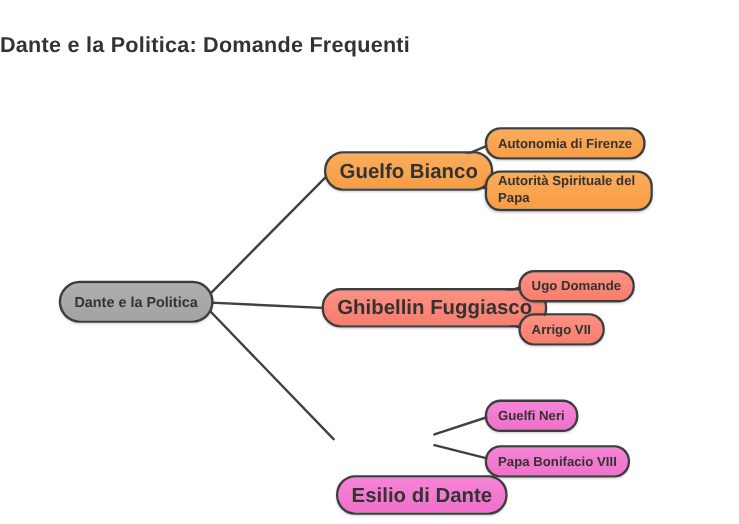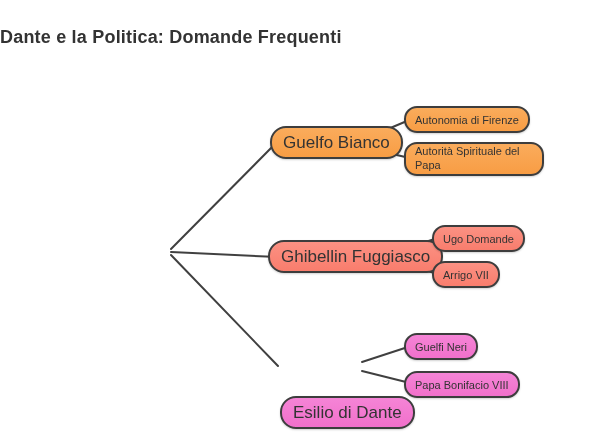--- a/index.html
+++ b/index.html
@@ -40,21 +40,21 @@
   .node {
     position: absolute;
     z-index: 2;
     box-sizing: border-box;
     display: flex;
     align-items: center;
     justify-content: center;
     white-space: nowrap;
     border: 2px solid #3d3d3d;
     color: #333333;
-    font-weight: normal;
+    font-weight: bold;
     padding: 0 11px;
     box-shadow: 0 1px 2px rgba(0,0,0,0.18);
   }
   .node.root {
     background: linear-gradient(180deg, #aeaeae, #a3a3a3);
     border-radius: 18px;
     font-size: 12px;
     height: 35px;
     min-width: 123px;
   }
@@ -94,20 +94,21 @@
     <line x1="171" y1="252" x2="278" y2="257"></line>
     <line x1="171" y1="255" x2="278" y2="366"></line>
     <line x1="362" y1="140" x2="414" y2="118"></line>
     <line x1="362" y1="147" x2="414" y2="159"></line>
     <line x1="394" y1="252" x2="441" y2="237"></line>
     <line x1="394" y1="261" x2="441" y2="275"></line>
     <line x1="362" y1="362" x2="414" y2="345"></line>
     <line x1="362" y1="371" x2="414" y2="384"></line>
   </svg>
 
+  <div class="node root" style="left:49px; top:234px;">Dante e la Politica</div>
 
   <div class="node branch orange" style="left:270px; top:126px;">Guelfo Bianco</div>
   <div class="node leaf orange" style="left:404px; top:106px;">Autonomia di Firenze</div>
   <div class="node leaf orange multiline" style="left:404px; top:142px;">Autorità Spirituale del Papa</div>
 
   <div class="node branch salmon" style="left:268px; top:240px;">Ghibellin Fuggiasco</div>
   <div class="node leaf salmon" style="left:432px; top:225px;">Ugo Domande</div>
   <div class="node leaf salmon" style="left:432px; top:261px;">Arrigo VII</div>
 
   <div class="node branch pink" style="left:280px; top:349px;margin-top:47px;">Esilio di Dante</div>

